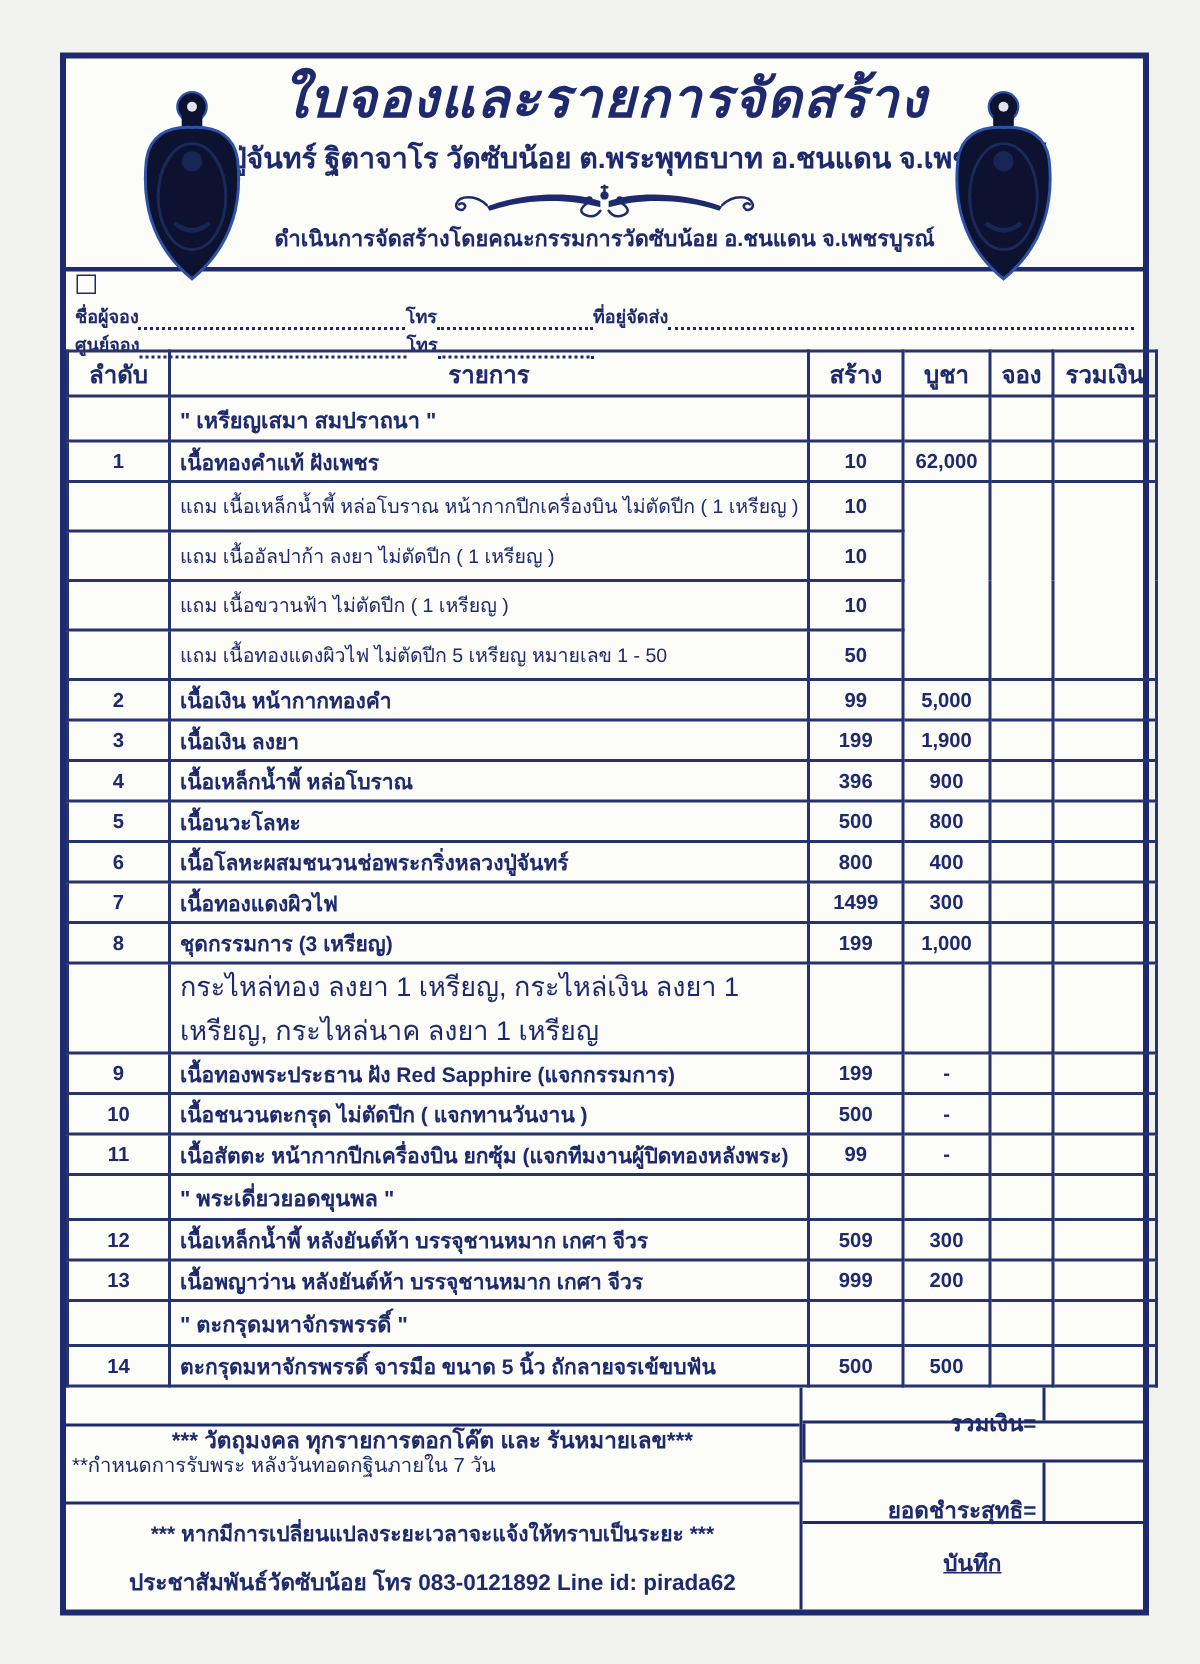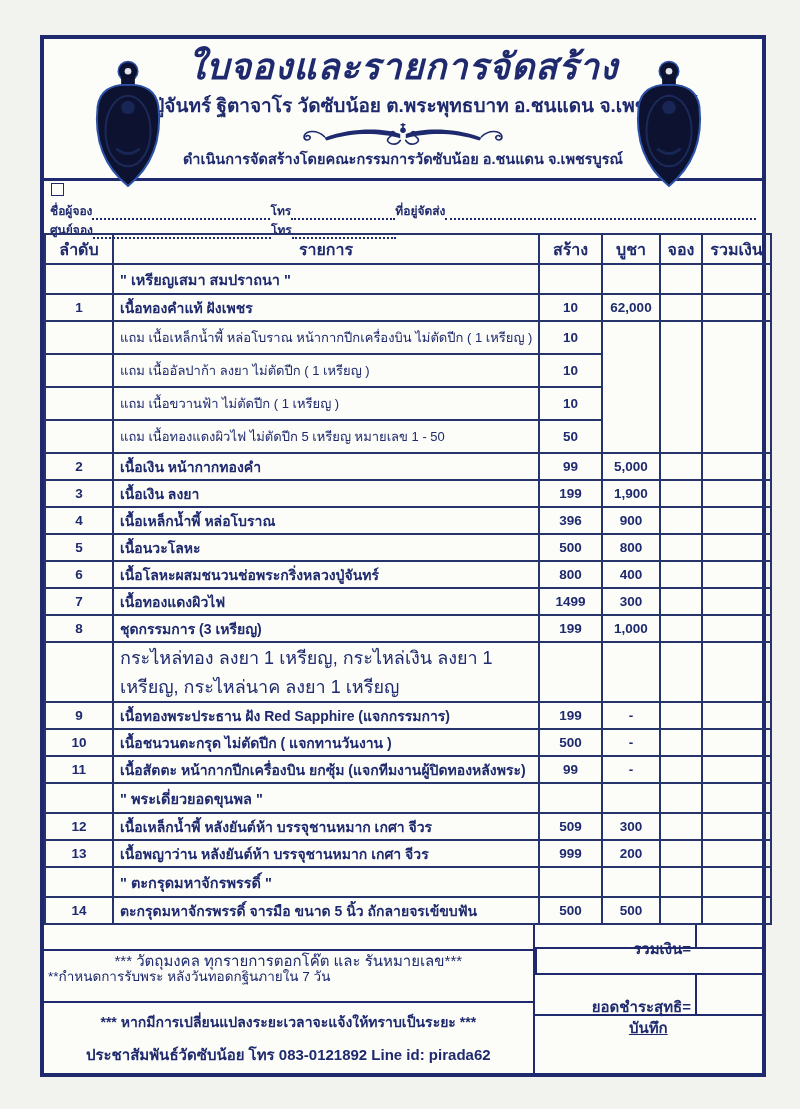--- a/index.html
+++ b/index.html
@@ -34,31 +34,31 @@
   tr.r-item td{height:27px;} tr.r-item td.txt{font-weight:bold;}
   tr.r-section td{height:30px;} tr.r-section td.txt{font-weight:bold;font-size:14.5px;}
   tr.r-bonus td{height:33px;} tr.r-bonus td.txt{font-weight:normal;font-size:13px;}
   tr.r-note td{height:24px;} tr.r-note td.txt{font-weight:normal;font-size:18px;}
   
   .bottom{flex:1;display:flex;min-height:0;}
   .b-left{width:494px;box-sizing:border-box;display:flex;flex-direction:column;}
   .strip{height:24px;flex:none;}
   .block1{flex:none;height:54px;box-sizing:border-box;border-top:2.5px solid #1e2a6d;border-bottom:2.5px solid #1e2a6d;
           padding:1px 4px 0 4px;}
-  .block1 .n1{text-align:center;font-weight:normal;font-size:15px;line-height:17px;}
+  .block1 .n1{text-align:center;font-weight:bold;font-size:15px;line-height:17px;}
   .block1 .n2,.block1 .n3{font-size:13.5px;line-height:16px;text-align:left;}
   .block2{flex:1;text-align:center;}
   .block2 .n4{font-size:14px;font-weight:600;margin-top:8px;}
   .block2 .n5{font-size:15px;font-weight:bold;margin-top:10px;}
   .b-right{width:232px;box-sizing:border-box;border-left:2.5px solid #1e2a6d;display:flex;flex-direction:column;}
   .srow{flex:none;display:flex;box-sizing:border-box;border-bottom:2.5px solid #1e2a6d;}
   .srow.s1{height:24px;} .srow.s2{height:26px;} .srow.s3{height:41px;}
   .slabel{flex:1;text-align:right;font-weight:bold;font-size:15px;padding-right:4px;align-self:center;margin-top:25px;}
   .sval{width:67px;box-sizing:border-box;border-left:2.5px solid #1e2a6d;}
-  .memo{flex:1;text-align:center;padding-top:0;font-size:15px;font-weight:600;font-family:Liberation Serif, serif;}
+  .memo{flex:1;text-align:center;padding-top:14px;font-size:15px;font-weight:600;font-family:Liberation Serif, serif;}
   .memo span{text-decoration:underline;}
 </style>
 </head>
 <body>
 
 <div class="page">
   <div class="frame">
 
     <div class="hdr">
       <svg class="amulet l" viewBox="0 0 104 152">

